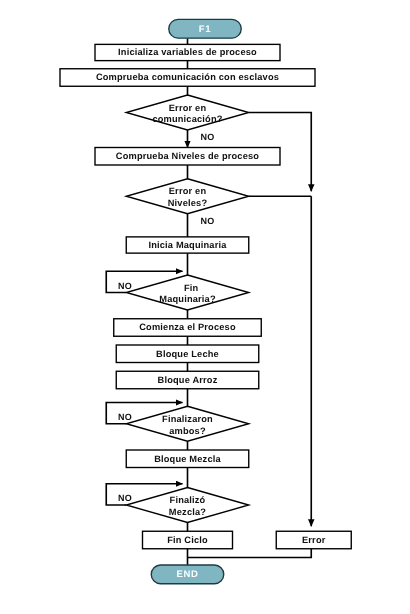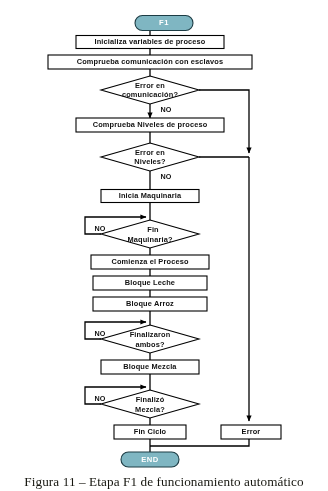--- a/index.html
+++ b/index.html
@@ -238,15 +238,14 @@
     <g>
       <text class="branch-label" x="166" y="98">NO</text>
       <text class="branch-label" x="166" y="165">NO</text>
       <text class="branch-label" x="100" y="217">NO</text>
       <text class="branch-label" x="100" y="322">NO</text>
       <text class="branch-label" x="100" y="387">NO</text>
     </g>
 
   </svg>
 
-  <div class="caption">Figura 11 – Etapa F1 de funcionamiento automático</div>
 
 </div>
 
 </body></html>

